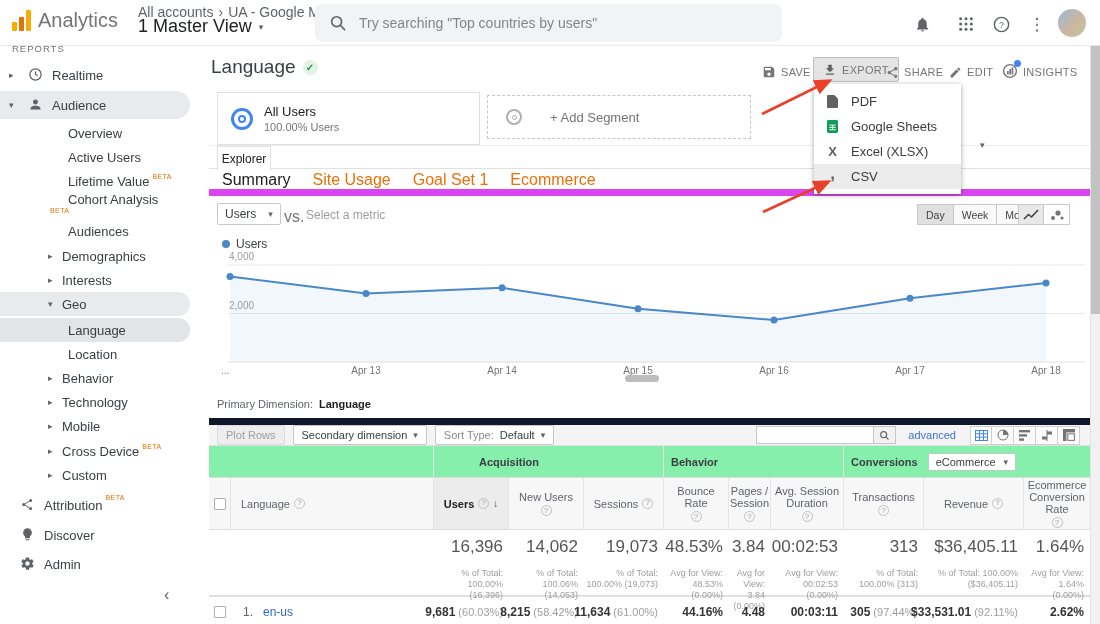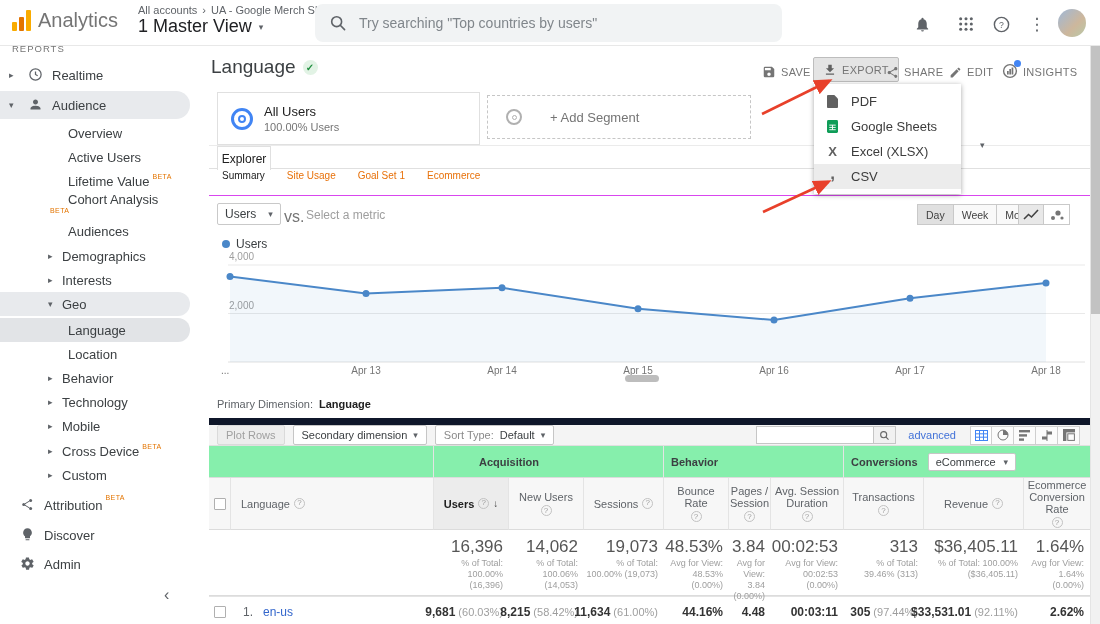--- a/index.html
+++ b/index.html
@@ -6,21 +6,21 @@
 body{font-family:"Liberation Sans",sans-serif;background:#fff}
 .screen{position:relative;width:1100px;height:624px;background:#fff;overflow:hidden;font-size:12px;color:#424242}
 
 
 .topbar{position:absolute;left:0;top:0;width:1100px;height:46px;background:#fff;border-bottom:1px solid #e8e8e8;z-index:30}
 .logo{position:absolute;left:12px;top:9px;display:flex;align-items:flex-end;gap:7px;cursor:pointer}
 .logo-bars{display:flex;align-items:flex-end;gap:2px;height:22px}
 .logo-bars i{display:block;width:5px;background:#f9ab00;border-radius:1px}
 .logo-bars .b1{height:9px}.logo-bars .b2{height:14px;background:#e37400}.logo-bars .b3{height:21px}
 .logo-text{font-size:20px;color:#757575;line-height:21px}
-.crumbs{position:absolute;left:138px;top:4px;font-size:11px;color:#5f6368;display:flex;gap:5px;align-items:center;cursor:pointer}
+.crumbs{position:absolute;left:138px;top:4px;font-size:14px;color:#5f6368;display:flex;gap:5px;align-items:center;cursor:pointer}
 .viewsel{position:absolute;left:138px;top:16px;font-size:18px;color:#202124;display:flex;align-items:center;gap:7px;cursor:pointer}
 .caret{font-size:9px;color:#5f6368}
 .searchbar{position:absolute;left:315px;top:4px;width:467px;height:38px;background:#f1f3f4;border-radius:8px;display:flex;align-items:center;padding:0 14px;gap:12px}
 .searchbar input{border:none;outline:none;background:transparent;font-size:14px;color:#3c4043;width:380px;font-family:inherit}
 .searchbar input::placeholder{color:#80868b}
 .hicon{position:absolute;top:13px;width:22px;height:22px;color:#5f6368;cursor:pointer;display:flex;align-items:center;justify-content:center;font-size:17px}
 .avatar{position:absolute;left:1058px;top:9px;width:28px;height:28px;border-radius:50%;background:linear-gradient(135deg,#9fb8d8 0%,#cdb79c 60%,#b8c9a8 100%);cursor:pointer}
 
 
 .side-label{position:absolute;left:12px;top:43px;font-size:9.5px;letter-spacing:1px;color:#757575}
@@ -57,21 +57,21 @@
 .seg-ring i{display:block;width:8px;height:8px;border:2px solid #4185f4;border-radius:50%}
 .seg-name{font-size:13px;color:#212121}
 .seg-sub{font-size:11px;color:#757575;margin-top:2px}
 .add-seg{position:absolute;left:278px;top:3px;width:264px;height:44px;border:1px dashed #c6c6c6;display:flex;align-items:center;padding-left:18px;gap:28px;color:#757575;font-size:13px;cursor:pointer}
 .add-ring{width:16px;height:16px;border:2px solid #b0b0b0;border-radius:50%;display:flex;align-items:center;justify-content:center}
 .add-ring i{display:block;width:5px;height:5px;border:1.5px solid #b0b0b0;border-radius:50%}
 .date-sel{position:absolute;left:771px;top:48px;display:flex;align-items:center;gap:9px;font-size:13px;color:#5f6368;cursor:pointer}
 
 .exp-strip{position:absolute;left:0;top:100px;width:881px;height:23px;border-bottom:1px solid #e0e0e0}
 .exp-tab{position:absolute;left:8px;top:100px;width:54px;height:24px;background:#fff;border:1px solid #e0e0e0;border-bottom:none;display:flex;align-items:center;justify-content:center;font-size:12px;color:#212121;cursor:pointer;z-index:2}
-.links-row{position:absolute;left:0;top:124px;width:881px;height:26px;border-bottom:1px solid #d946ef;display:flex;align-items:flex-start;padding-left:13px;gap:22px;font-size:10px}
+.links-row{position:absolute;left:0;top:124px;width:881px;height:26px;border-bottom:7px solid #d946ef;display:flex;align-items:flex-end;padding-left:13px;gap:22px;font-size:16px}
 .link-dark{color:#212121;cursor:pointer}
 .link-orange{color:#e8710a;cursor:pointer}
 
 .users-dd{position:absolute;left:8px;top:157px;height:22px;border:1px solid #c9c9c9;border-radius:2px;background:#fff;display:flex;align-items:center;padding:0 7px;gap:12px;font-size:12px;color:#3c4043;cursor:pointer}
 .vs-lbl{position:absolute;left:75px;top:162px;font-size:16px;color:#757575}
 .sel-metric{position:absolute;left:97px;top:162px;font-size:12px;color:#9e9e9e;cursor:pointer}
 .granularity{position:absolute;left:708px;top:158px;display:flex}
 .gran-btn{height:21px;padding:0 8px;border:1px solid #c9c9c9;border-left:none;background:#f9f9f9;font-size:10.5px;color:#424242;display:flex;align-items:center;cursor:pointer}
 .gran-btn:first-child{border-left:1px solid #c9c9c9}
 .gran-btn.active{background:#e0e0e0}
@@ -120,21 +120,21 @@
 .ecom-dd{height:18px;border:1px solid #c6c6c6;border-radius:2px;background:#fff;display:flex;align-items:center;gap:8px;padding:0 7px;font-size:11px;font-weight:normal;color:#3c4043;cursor:pointer}
 .hcell{flex-wrap:wrap;align-content:center;justify-content:center;row-gap:2px;column-gap:4px;font-size:11px;color:#5f6368;text-align:center;padding:3px 4px;line-height:12px}
 .hcell.sorted{background:#ececec;color:#212121;font-weight:bold}
 .hcell.langh{justify-content:flex-start;align-content:center;padding-left:10px;text-align:left}
 .qmark{width:11px;height:11px;border:1px solid #c2c2c2;border-radius:50%;font-size:8px;color:#9e9e9e;display:inline-flex;align-items:center;justify-content:center;font-weight:normal;flex:none;cursor:pointer}
 .sort-arrow{font-size:10px;color:#424242}
 .cbx{width:12px;height:12px;border:1px solid #b0b0b0;border-radius:1px;background:#fff;display:inline-block;cursor:pointer;flex:none}
 .cbcell{align-items:center;justify-content:center}
 .totcell{flex-direction:column;align-items:flex-end;padding:7px 6px 0 2px}
 .tot-val{font-size:17px;color:#565656;line-height:19px}
-.tot-sub{font-size:9px;color:#9e9e9e;text-align:right;line-height:11px;margin-top:2px}
+.tot-sub{font-size:9px;color:#9e9e9e;text-align:right;line-height:11px;margin-top:12px}
 .drow{border-top:1px solid #e4e4e4}
 .dcell{align-items:center;justify-content:flex-end;gap:3px;padding-right:6px;font-size:12px}
 .d-val{font-weight:bold;color:#333}
 .d-pct{font-size:11px;color:#9e9e9e}
 .langcell{align-items:center;justify-content:flex-start;padding-left:12px;gap:10px}
 .row-idx{font-size:12px;color:#5f6368}
 .lang-link{font-size:12px;color:#3366cc;cursor:pointer}
 
 
 .exp-menu{position:absolute;left:814px;top:84px;width:147px;background:#fff;box-shadow:0 1px 5px rgba(0,0,0,.35);padding:5px 0;z-index:40}
@@ -602,21 +602,21 @@
         <div class="tc w-ps totcell">
             <span class="tot-val">3.84</span>
             <span class="tot-sub">Avg for View: 3.84 (0.00%)</span>
           </div>
         <div class="tc w-asd totcell">
             <span class="tot-val">00:02:53</span>
             <span class="tot-sub">Avg for View: 00:02:53 (0.00%)</span>
           </div>
         <div class="tc w-tr totcell">
             <span class="tot-val">313</span>
-            <span class="tot-sub">% of Total: 39.46% (313)</span>
+            <span class="tot-sub">% of Total: 100.00% (313)</span>
           </div>
         <div class="tc w-rev totcell">
             <span class="tot-val">$36,405.11</span>
             <span class="tot-sub">% of Total: 100.00% ($36,405.11)</span>
           </div>
         <div class="tc w-cr totcell">
             <span class="tot-val">1.64%</span>
             <span class="tot-sub">Avg for View: 1.64% (0.00%)</span>
           </div>
       </div>

